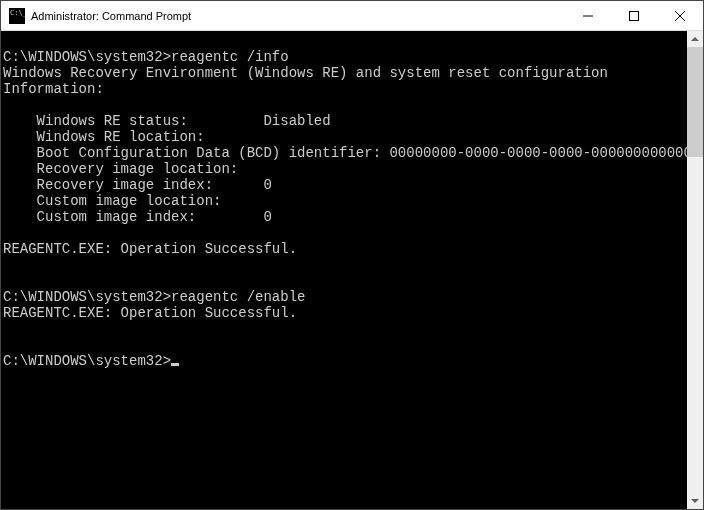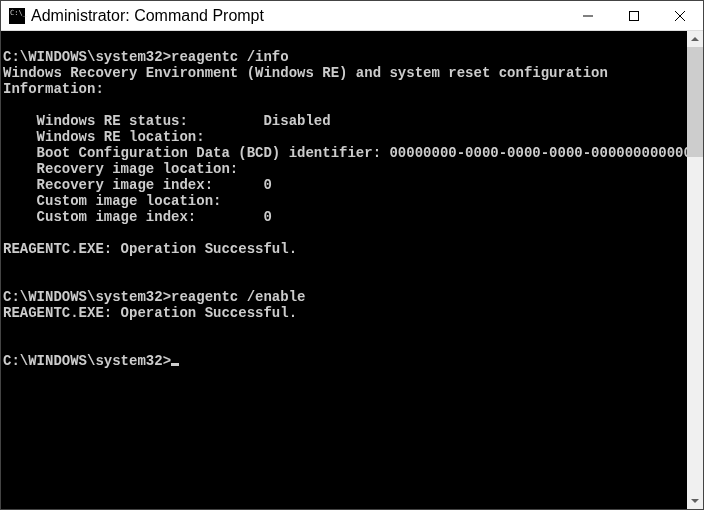--- a/index.html
+++ b/index.html
@@ -39,21 +39,21 @@
     content: "C:\\_";
     color: #ccc;
     font-size: 7px;
     font-family: Consolas, monospace;
     position: absolute;
     top: 2px;
     left: 1px;
     line-height: 7px;
   }
   .titlebar .title {
-    font-size: 16px;
+    font-size: 11px;
     color: #000;
     flex: 1;
   }
   .winbtns {
     display: flex;
     height: 100%;
   }
   .winbtn {
     width: 46px;
     height: 100%;
@@ -106,21 +106,21 @@
     background: #cdcdcd;
   }
   .cursor {
     display: inline-block;
     width: 8px;
     height: 3px;
     background: #ccc;
     vertical-align: baseline;
     margin-bottom: -1px;
   }
-  .line { display: block; font-weight: bold; }
+  .line { display: block; }
 </style>
 </head>
 <body>
 
 <div class="window">
 
   <div class="titlebar">
     <div class="icon"></div>
     <div class="title">Administrator: Command Prompt</div>
     <div class="winbtns">

